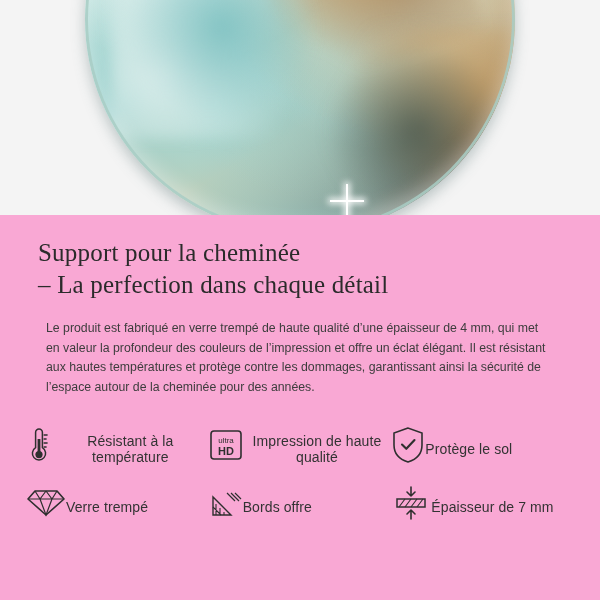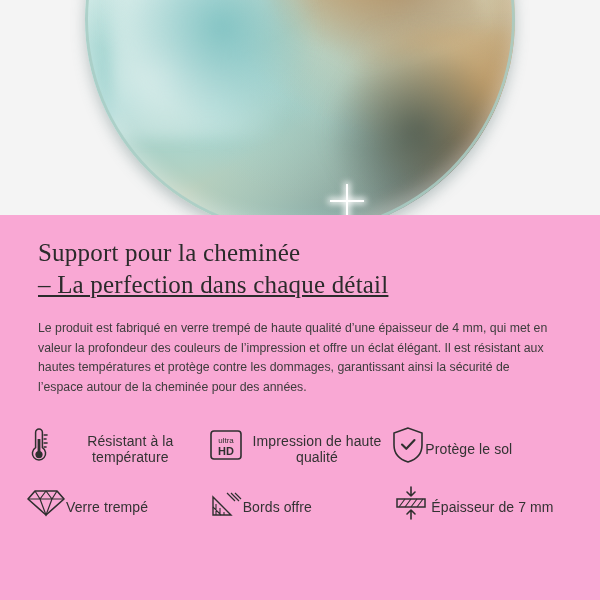--- a/index.html
+++ b/index.html
@@ -127,27 +127,27 @@
   }
   .headline {
     font-family: "Liberation Serif", serif;
     font-size: 25px;
     line-height: 32px;
     color: #2b2b2b;
     font-weight: 400;
     margin: 0 0 18px 0;
     letter-spacing: 0.2px;
   }
-  .headline .line2 { display: block; text-decoration: underline; }
+  .headline .line2 { display: block; }
   .body-copy {
     font-family: "Liberation Sans", sans-serif;
     font-size: 12.3px;
     line-height: 19.5px;
     color: #3d3d3d;
-    margin: 0;
+    margin: 8px;
     max-width: 520px;
   }
 
   
   .features {
     margin-top: 26px;
     padding: 0 26px;
     display: grid;
     grid-template-columns: repeat(3, 1fr);
     row-gap: 14px;

